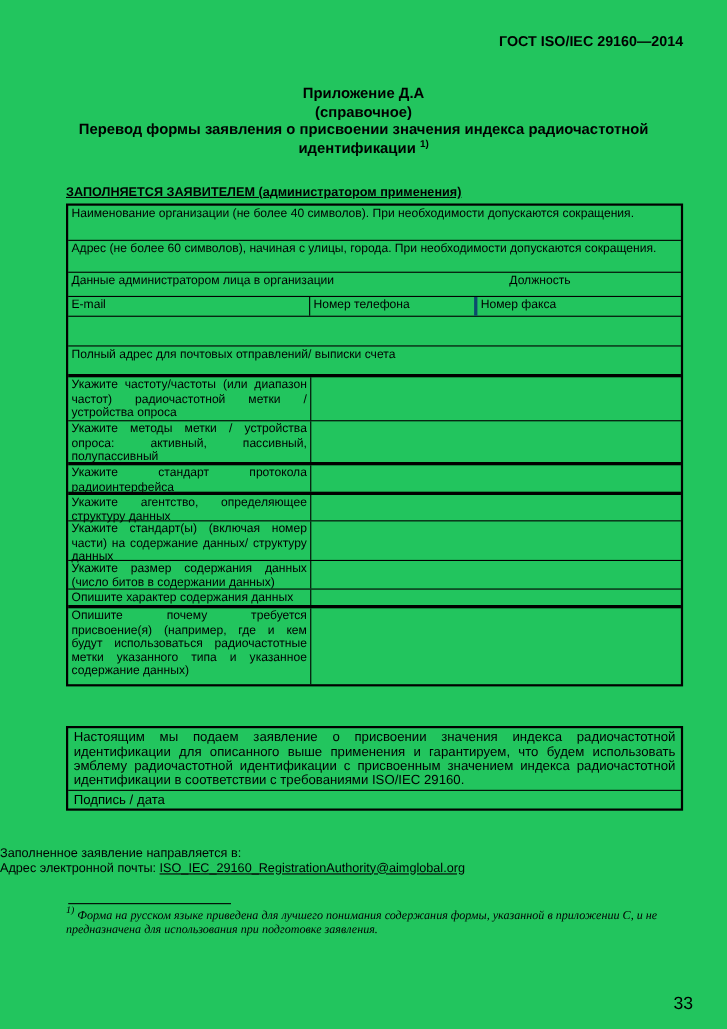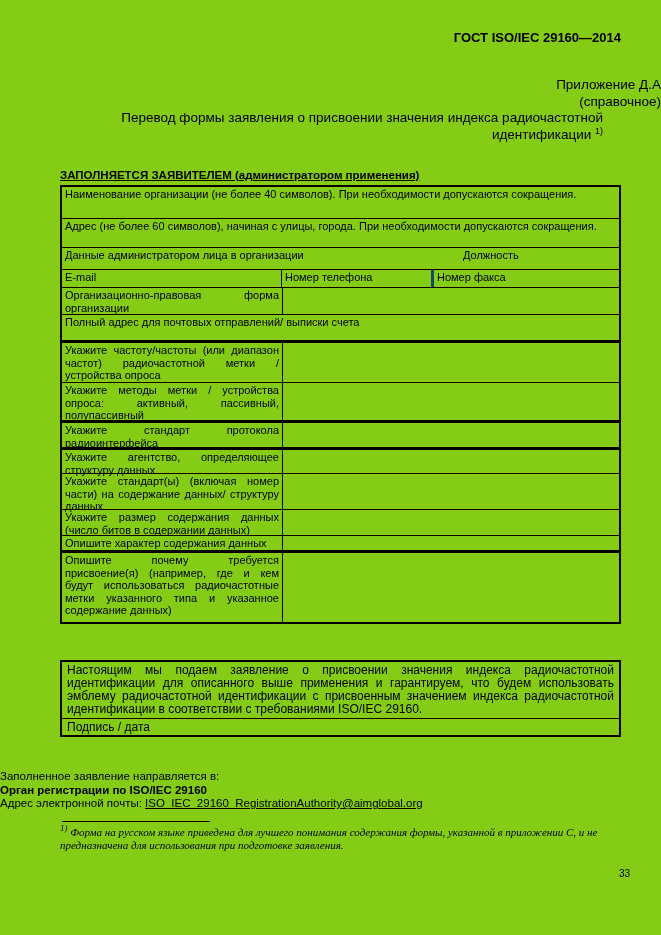--- a/index.html
+++ b/index.html
@@ -2,30 +2,30 @@
 <html><head>
 <meta charset="utf-8">
 <style>
   * { box-sizing: border-box; }
   html, body { margin: 0; padding: 0; }
   body {
     width: 661px; height: 935px;
     background: #ffffff; color: #000000;
     font-family: "Liberation Sans", sans-serif;
   }
-  .page { position: relative; width: 661px; height: 935px; overflow: hidden; background:#84cc16; }
+  .page { position: relative; width: 661px; height: 935px; overflow: hidden; background:#22c55e; }
 
   .doc-header {
     position: absolute; top: 30px; right: 40px;
     font-size: 13px; font-weight: bold;
   }
 
   .title-block {
     position: absolute; top: 77px; left: 0; width: 100%;
-    text-align: right; font-weight: normal;
+    text-align: center; font-weight: bold;
     font-size: 13.5px; line-height: 16.5px;
   }
   .title-name { max-width: 545px; margin: 0 auto; }
   sup { font-size: 9px; vertical-align: super; line-height: 0; }
 
   .section-label {
     position: absolute; left: 60px; top: 169px;
     font-size: 11.5px; font-weight: bold; text-decoration: underline;
   }
 
@@ -81,21 +81,21 @@
   .footnote-rule {
     position: absolute; left: 62px; top: 821px; width: 148px;
     border-top: 1px solid #000; height: 0;
   }
   .footnote {
     position: absolute; left: 60px; top: 826px; width: 562px;
     font-family: "Liberation Serif", serif; font-style: italic;
     font-size: 11px; line-height: 13px;
   }
 
-  .page-number { position: absolute; right: 31px; top: 868px; font-size: 10px; }
+  .page-number { position: absolute; right: 31px; top: 904px; font-size: 16px; }
 </style>
 </head>
 <body>
 
 <div class="page">
 
   <div class="doc-header">ГОСТ ISO/IEC 29160—2014</div>
 
   <div class="title-block">
     <div>Приложение Д.А</div>
@@ -120,21 +120,20 @@
       <span class="resp-pos">Должность</span>
     </div>
 
     <div class="row h-cont">
       <span class="c1">E-mail</span>
       <span class="c2">Номер телефона</span>
       <span class="c3">Номер факса</span>
     </div>
 
     <div class="row h-legal">
-      <div class="lbl">Организационно-правовая форма организации</div>
       <div class="val"></div>
     </div>
 
     <div class="row h-postal">
       <span class="cell-text full">Полный адрес для почтовых отправлений/ выписки счета</span>
     </div>
 
     <div class="row t-thick h-freq">
       <div class="lbl">Укажите частоту/частоты (или диапазон частот) радиочастотной метки /устройства опроса</div>
       <div class="val"></div>
@@ -177,21 +176,20 @@
 
   </div>
 
   <div class="decl-box">
     <div class="decl-text">Настоящим мы подаем заявление о присвоении значения индекса радиочастотной идентификации для описанного выше применения и гарантируем, что будем использовать эмблему радиочастотной идентификации с присвоенным значением индекса радиочастотной идентификации в соответствии с требованиями ISO/IEC 29160.</div>
     <div class="decl-sig">Подпись / дата</div>
   </div>
 
   <div class="submission">
     <div>Заполненное заявление направляется в:</div>
-    <div class="bold-line">Орган регистрации по ISO/IEC 29160</div>
     <div><span>Адрес электронной почты: </span><a class="email-link">ISO_IEC_29160_RegistrationAuthority@aimglobal.org</a></div>
   </div>
 
   <div class="footnote-rule"></div>
 
   <div class="footnote">
     <sup>1)</sup> <span>Форма на русском языке приведена для лучшего понимания содержания формы, указанной в приложении С, и не предназначена для использования при подготовке заявления.</span>
   </div>
 
   <div class="page-number">33</div>

